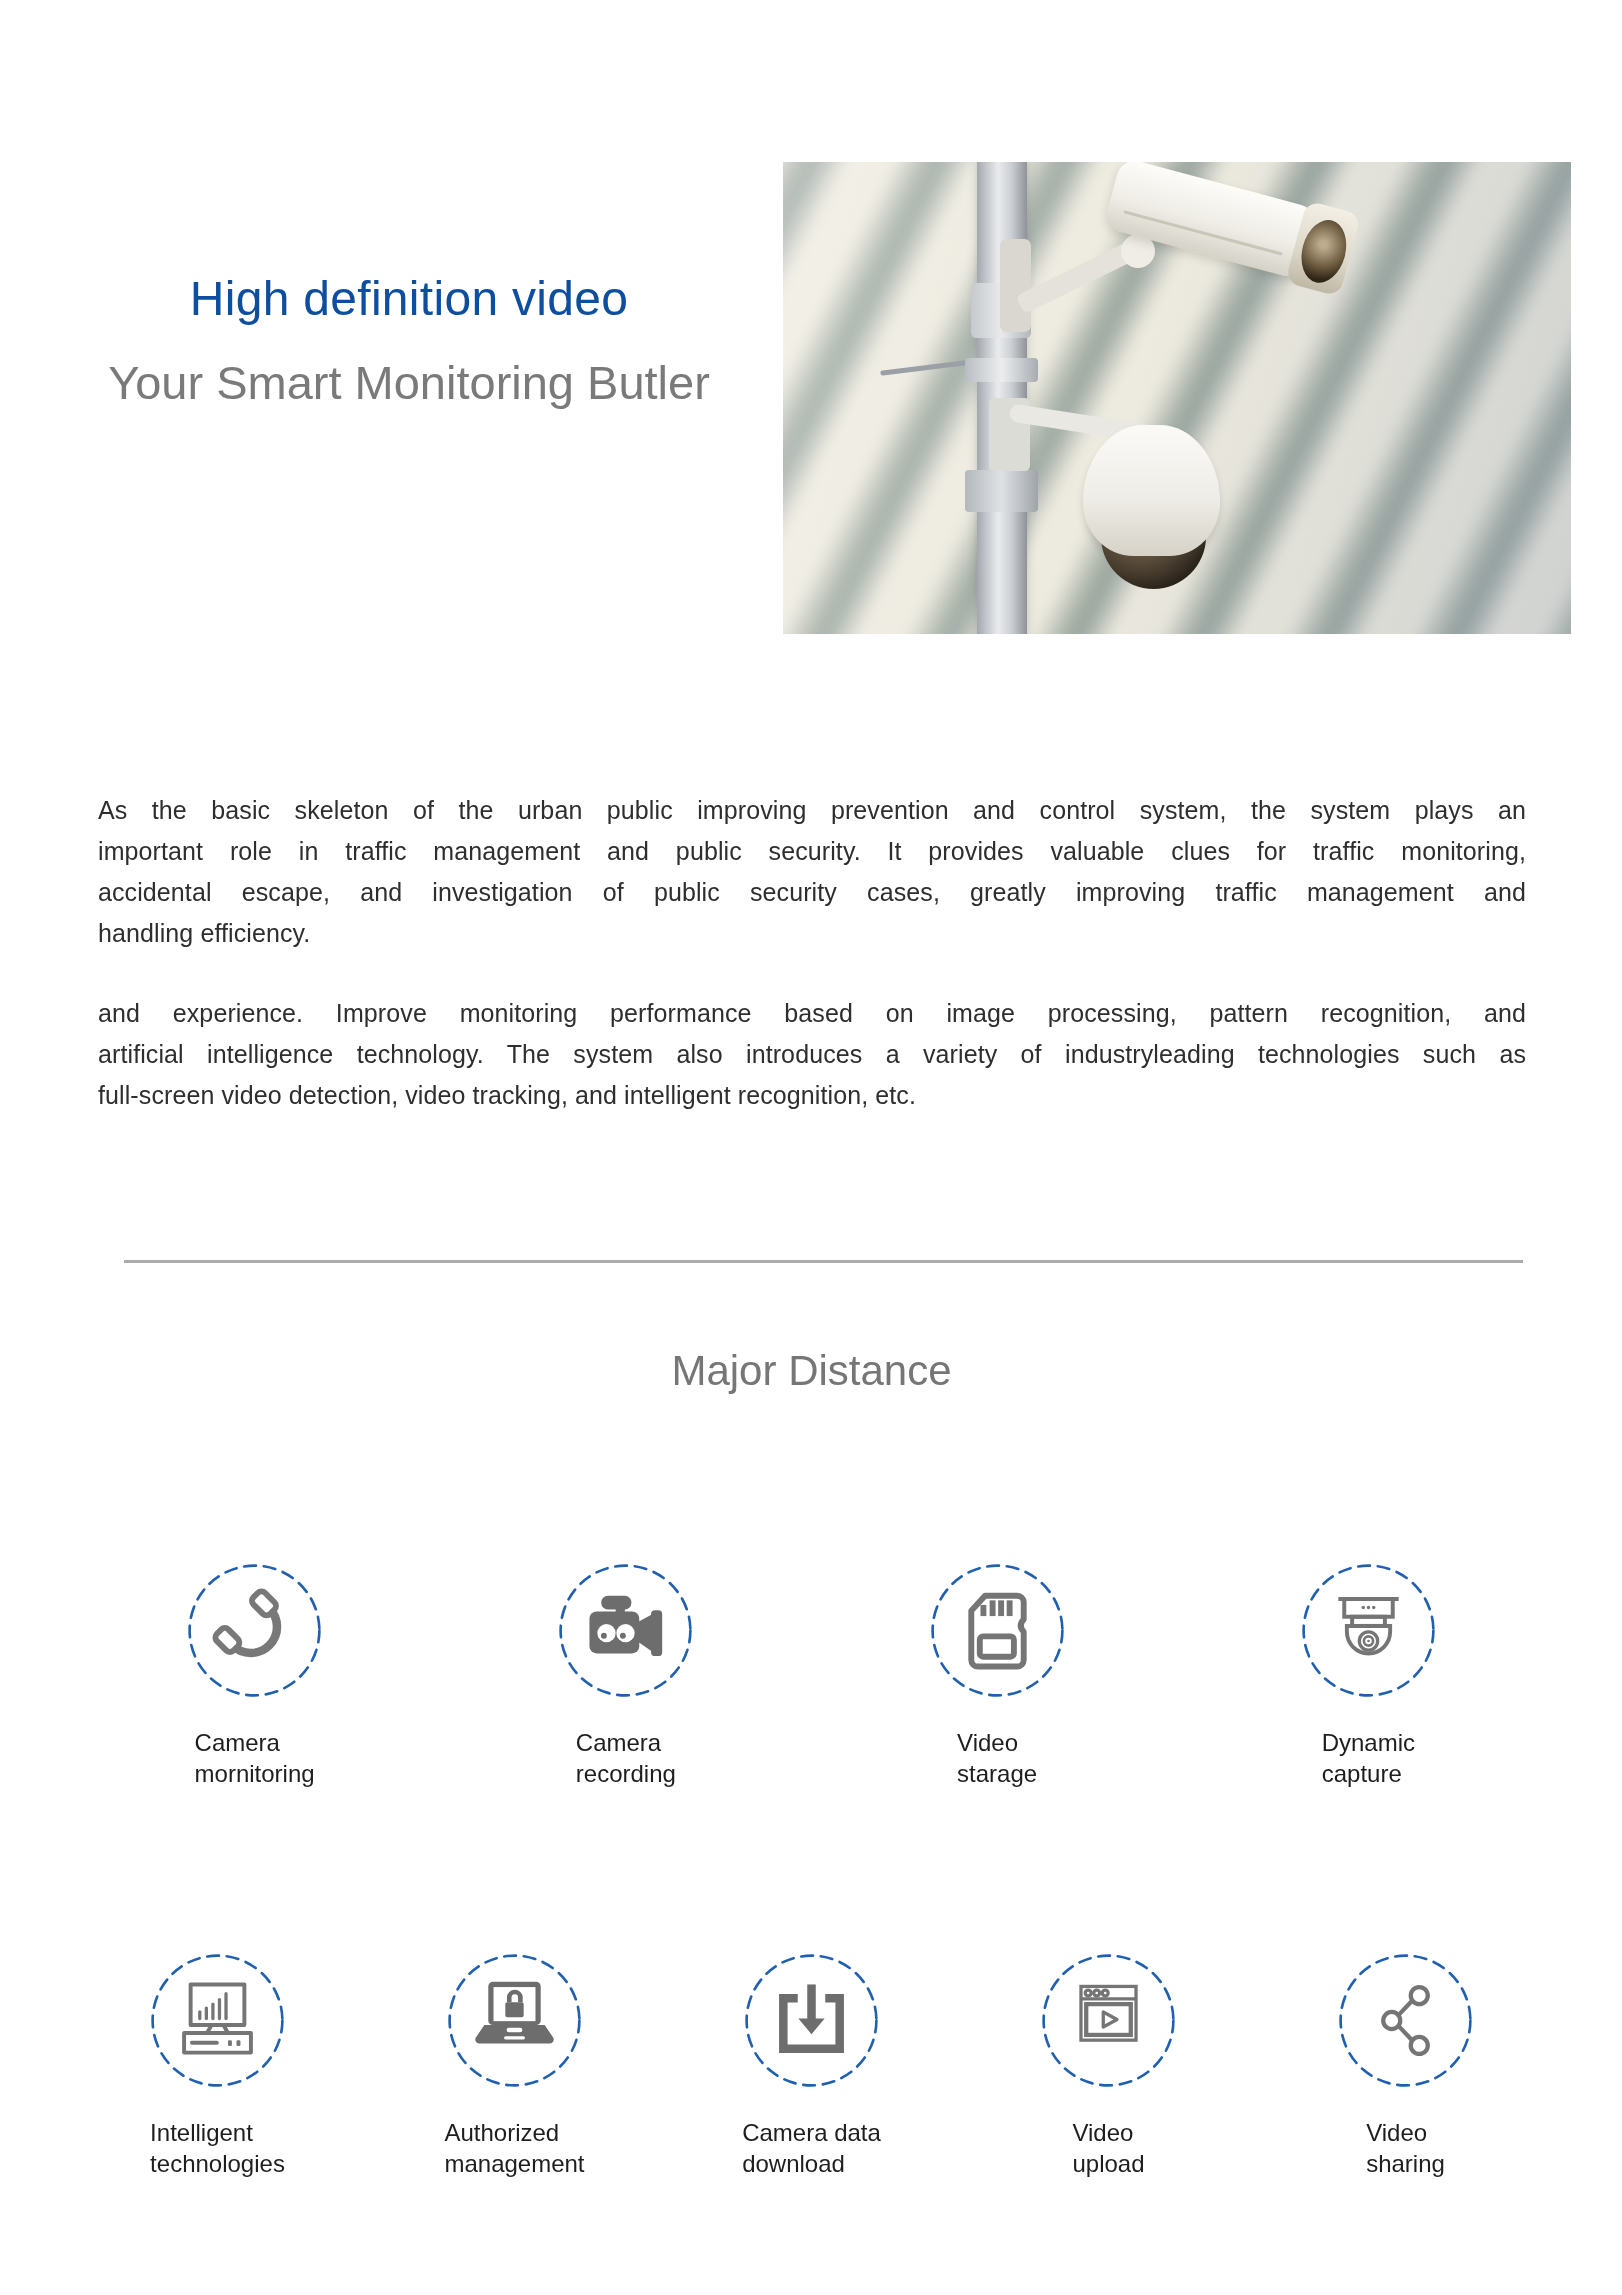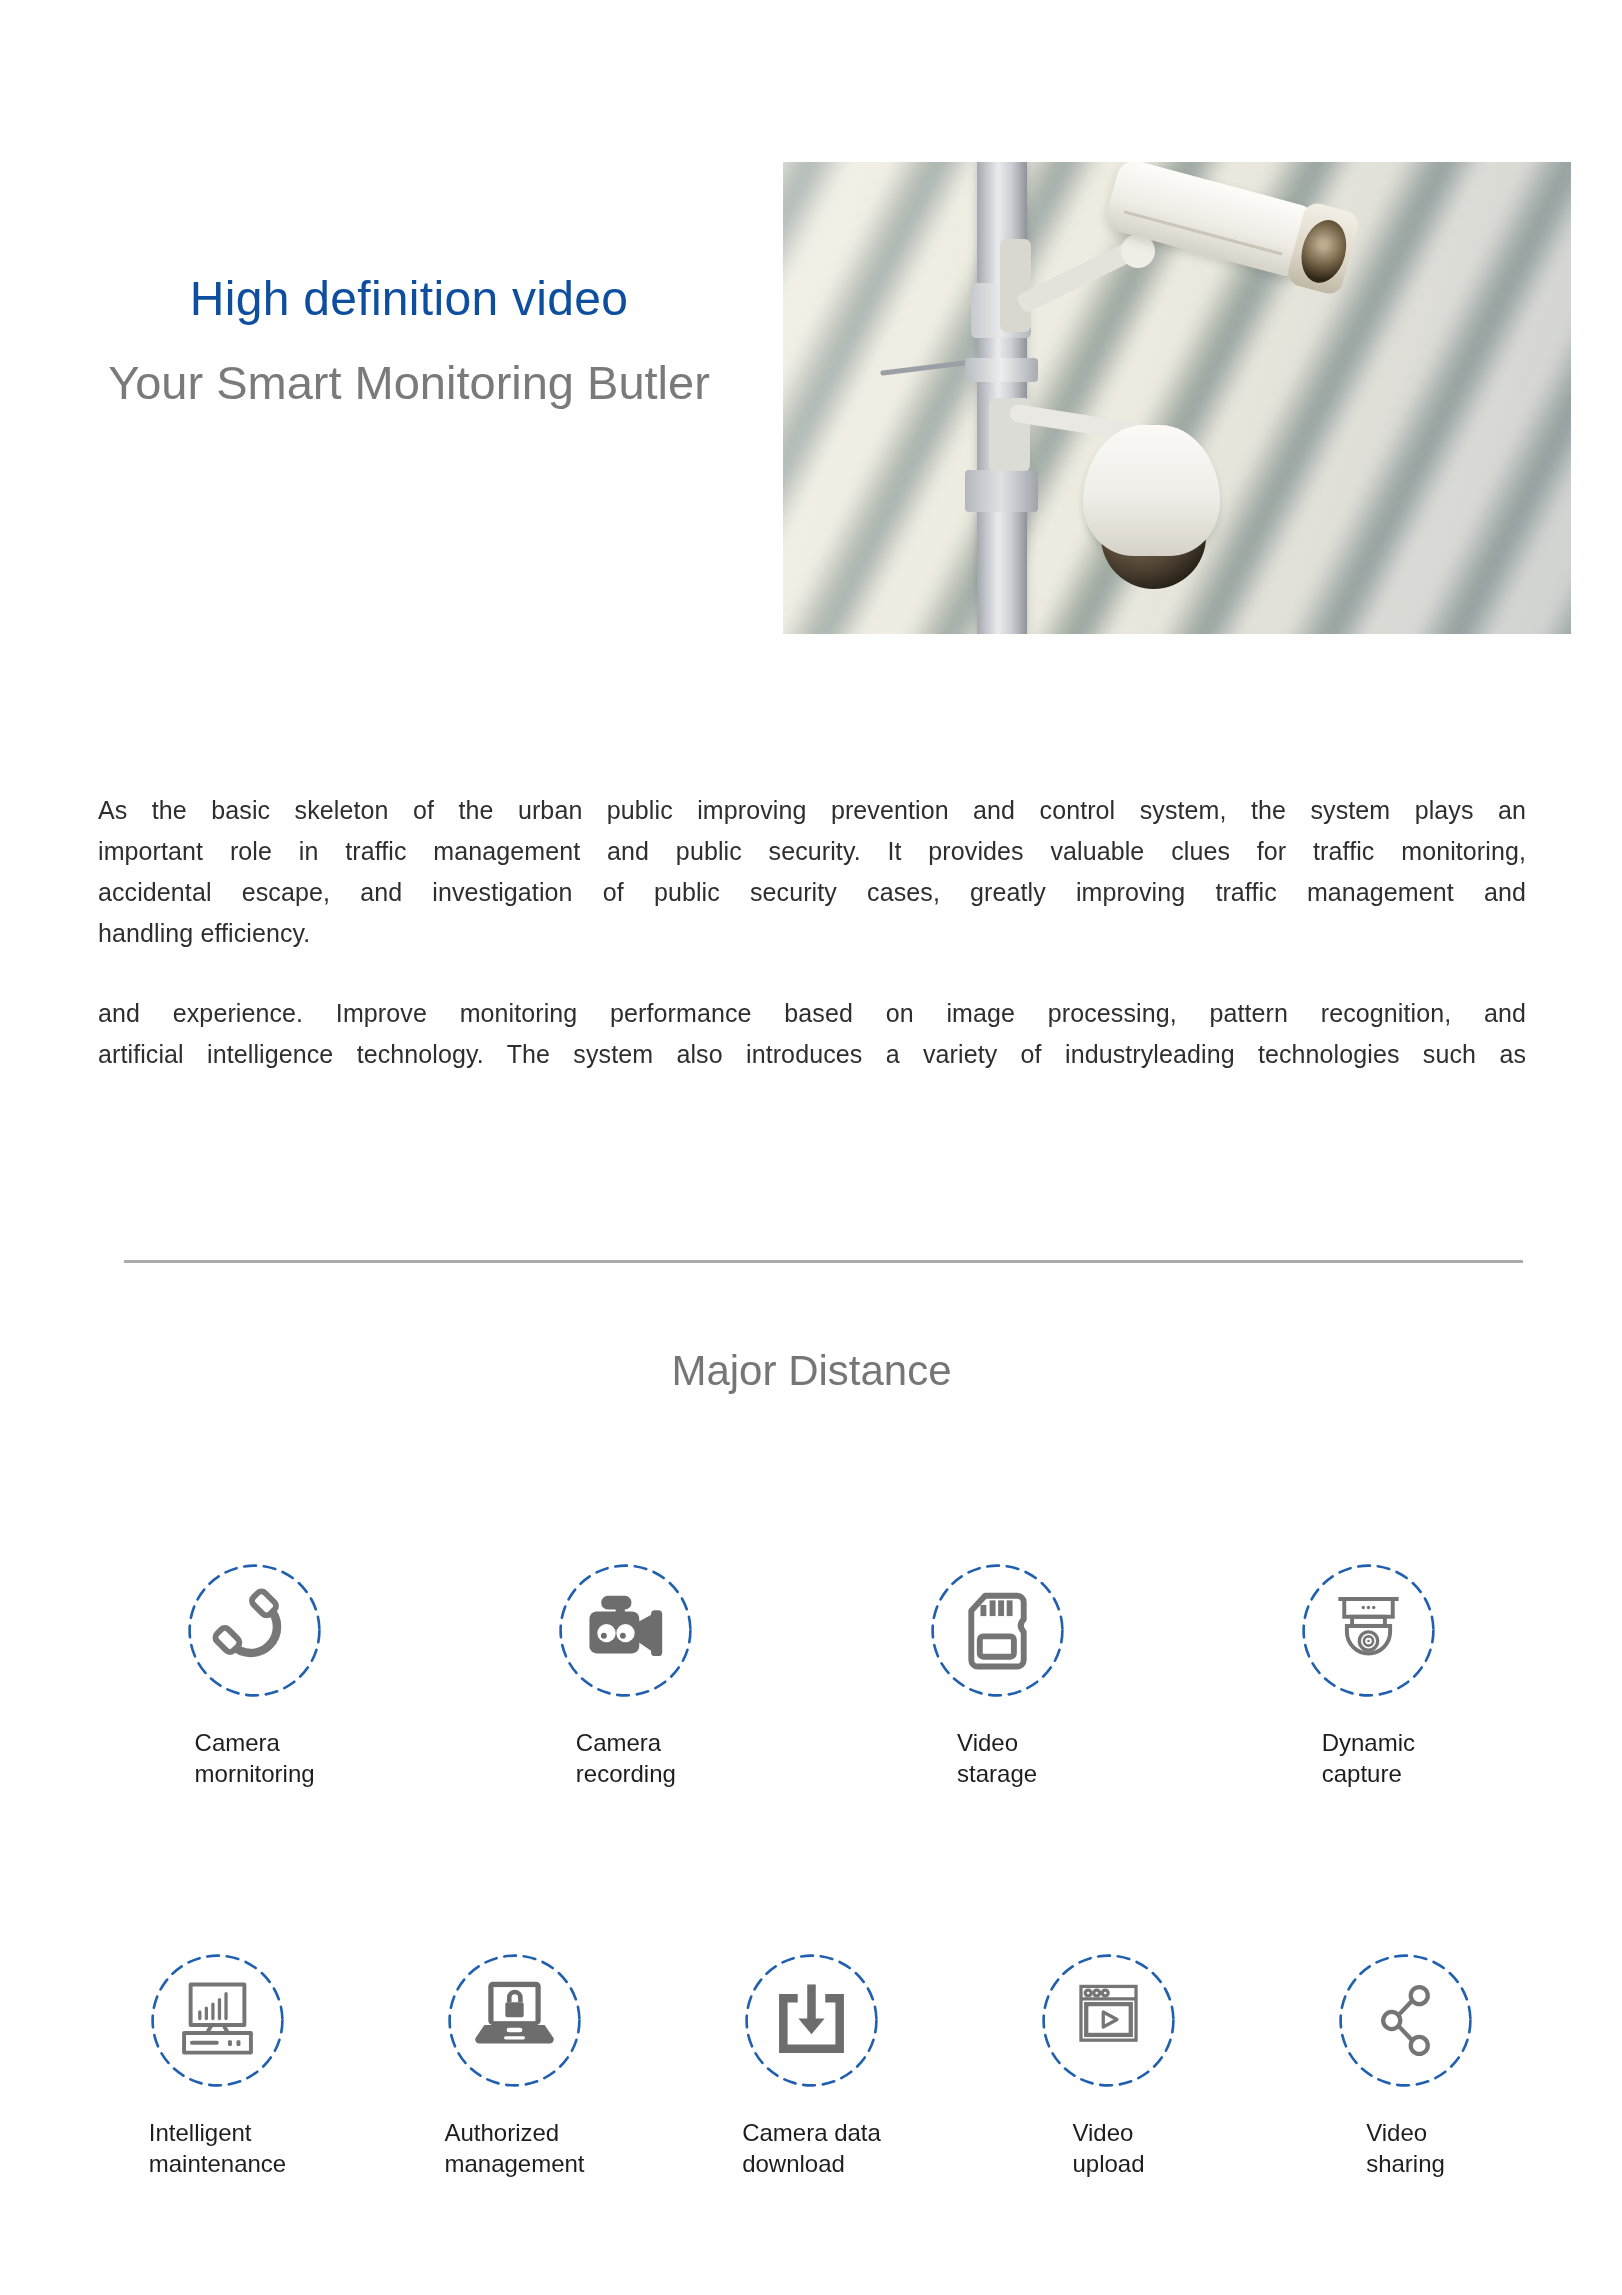--- a/index.html
+++ b/index.html
@@ -117,20 +117,21 @@
 <section class="intro">
   <div class="intro-paragraph">
     <div class="para-line">As the basic skeleton of the urban public improving prevention and control system, the system plays an</div>
     <div class="para-line">important role in traffic management and public security. It provides valuable clues for traffic monitoring,</div>
     <div class="para-line">accidental escape, and investigation of public security cases, greatly improving traffic management and</div>
     <div class="para-line last-line">handling efficiency.</div>
   </div>
   <div class="intro-paragraph">
     <div class="para-line">and experience. Improve monitoring performance based on image processing, pattern recognition, and</div>
     <div class="para-line">artificial intelligence technology. The system also introduces a variety of industryleading technologies such as</div>
+    <div class="para-line last-line">full-screen video detection, video tracking, and intelligent recognition, etc.</div>
   </div>
 </section>
 
 <div class="section-divider"></div>
 
 <h2 class="section-title">Major Distance</h2>
 
 <div class="benefits-row row-1">
 
   <div class="benefit">
@@ -231,21 +232,21 @@
         <line x1="106" y1="100" x2="106" y2="71"></line>
         <line x1="116" y1="100" x2="116" y2="62"></line>
       </g>
       <g fill="#757575">
         <rect x="119" y="133" width="6" height="9" rx="2"></rect>
         <rect x="132" y="133" width="6" height="9" rx="2"></rect>
       </g>
     </svg>
     <div class="benefit-label">
       <span>Intelligent</span>
-      <span>maintenance</span>
+      <span>technologies</span>
     </div>
   </div>
 
   <div class="benefit">
     <svg class="benefit-circle" viewBox="0 0 206 206">
       <circle cx="103" cy="103" r="99" fill="none" stroke="#2060ae" stroke-width="4" stroke-dasharray="18 12" stroke-linecap="round"></circle>
       <rect x="63" y="44" width="80" height="66" rx="7" fill="#6d6d6d"></rect>
       <rect x="71" y="52" width="64" height="52" fill="#ffffff"></rect>
       <path d="M95 75 v-7 a8.5 8.5 0 0 1 17 0 v7" fill="none" stroke="#6d6d6d" stroke-width="7"></path>
       <rect x="89" y="75" width="28" height="23" rx="3" fill="#6d6d6d"></rect>

